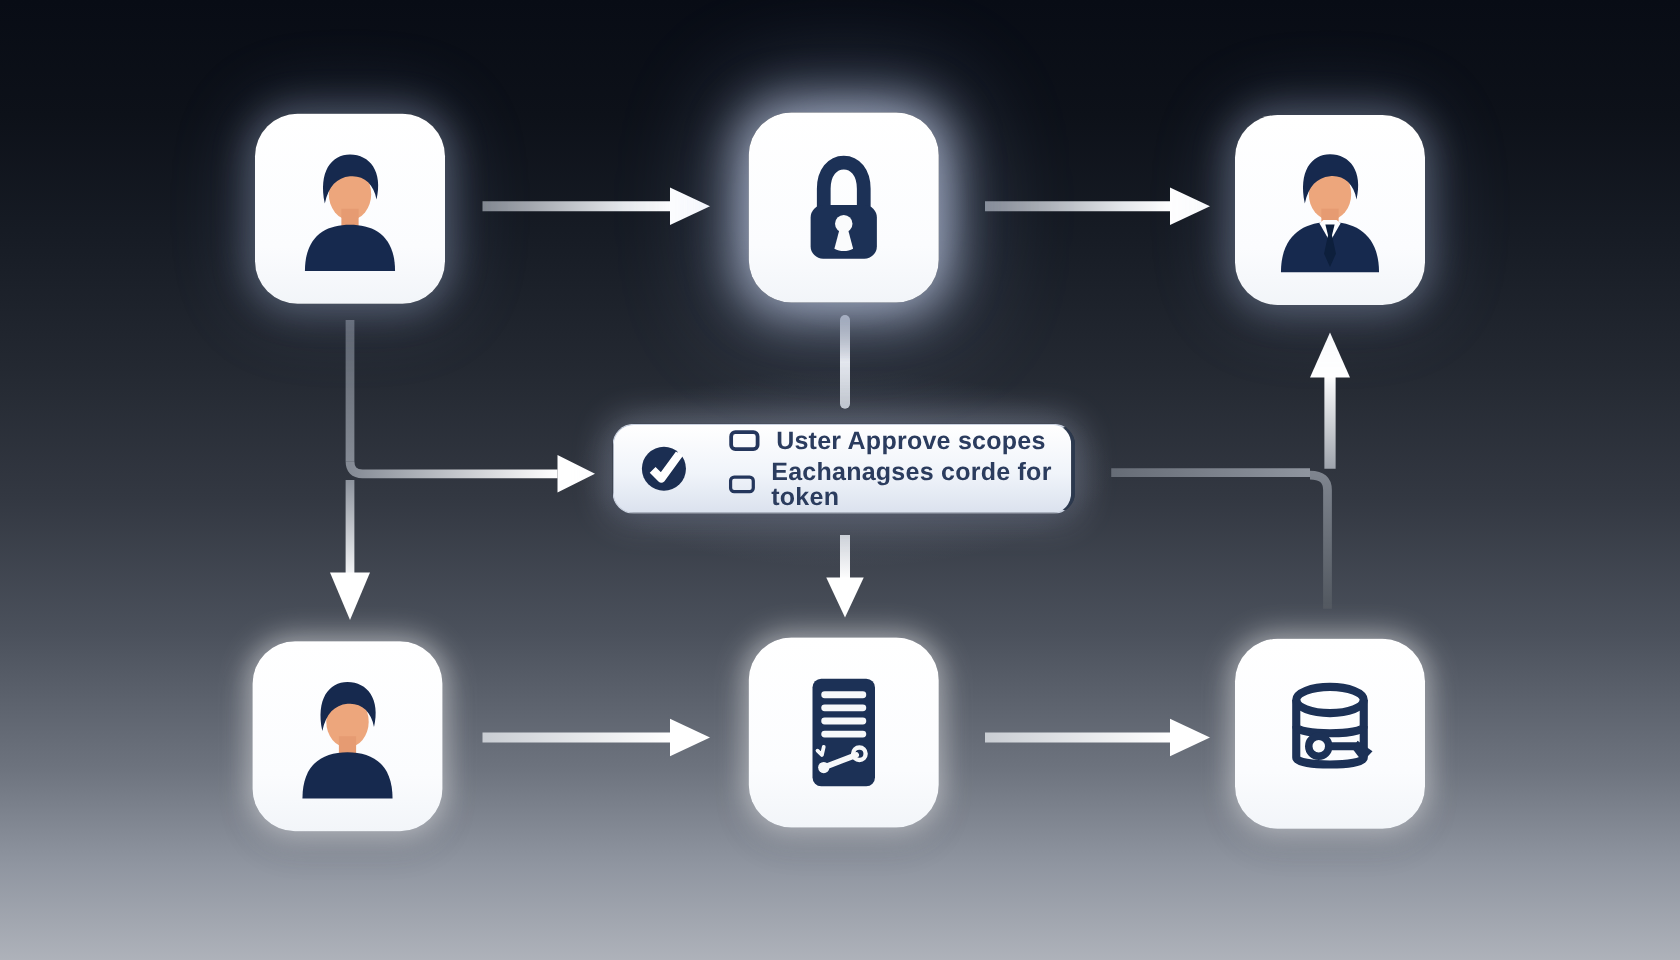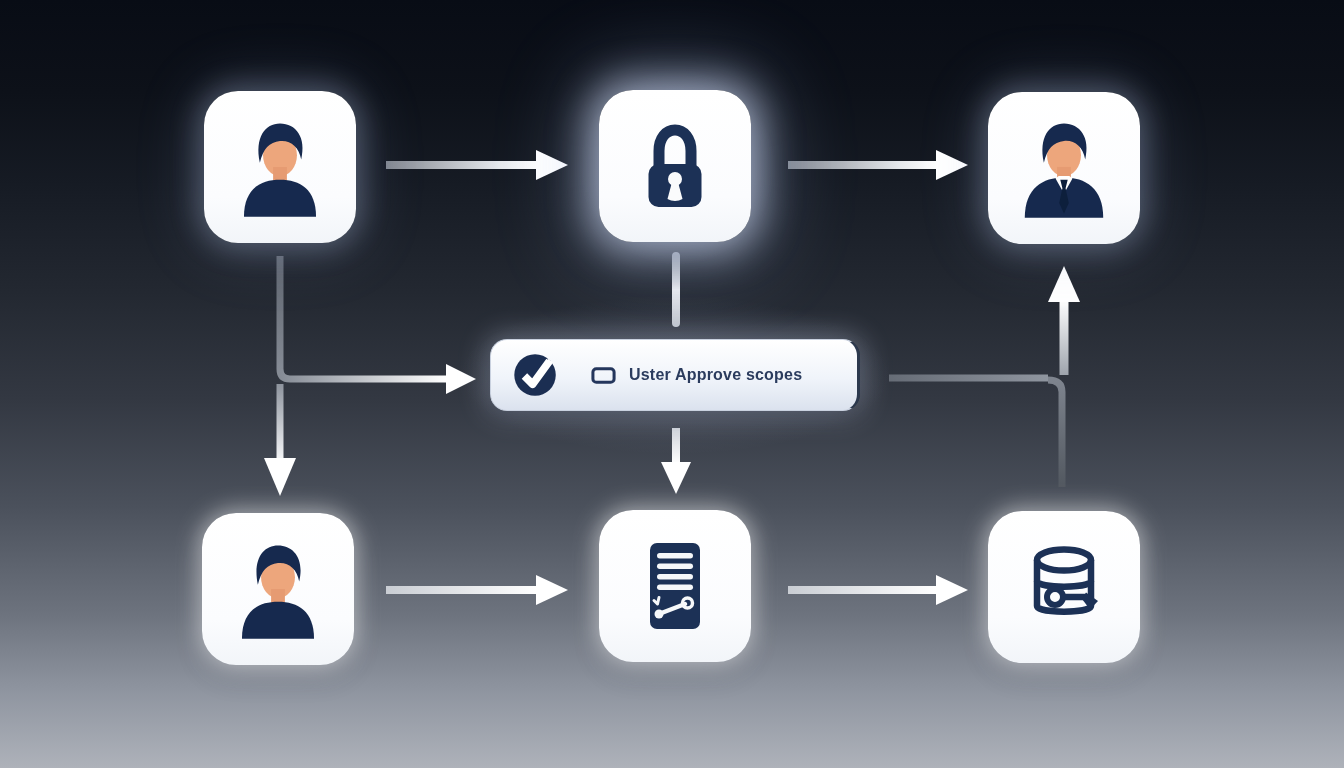--- a/index.html
+++ b/index.html
@@ -22,21 +22,21 @@
   .arrows{position:absolute;left:0;top:0;width:1344px;height:768px;}
   .banner{
     position:absolute;left:490px;top:339px;width:370px;height:72px;border-radius:17px;
     background:linear-gradient(180deg,#ffffff 0%,#f0f4fa 55%,#dbe2ee 100%);
     border:1px solid #c9d1df;border-right:3px solid #2c394e;
     box-shadow:0 0 26px 6px rgba(205,215,240,0.30),0 5px 14px rgba(18,24,36,0.35);
     display:flex;align-items:center;box-sizing:border-box;padding-left:18px;
   }
   .banner-list{display:flex;flex-direction:column;gap:5px;margin-left:28px;}
   .banner-row{display:flex;align-items:center;gap:13px;}
-  .banner-text{font-size:16px;font-weight:700;color:#2b3c5e;letter-spacing:0.2px;line-height:1;}
+  .banner-text{font-size:20px;font-weight:700;color:#2b3c5e;letter-spacing:0.2px;line-height:1;}
 </style>
 </head>
 <body>
 
 <div class="stage">
 
   <svg class="arrows" width="1344" height="768" viewBox="0 0 1344 768">
     <defs>
       <linearGradient id="g1" gradientUnits="userSpaceOnUse" x1="386" y1="0" x2="536" y2="0">
         <stop offset="0" stop-color="#81868f"></stop>
@@ -163,20 +163,26 @@
       <circle cx="27" cy="28" r="21.5" fill="#1b2e52"></circle>
       <path d="M16 29 L24.5 37.5 L42 13.5" fill="none" stroke="#ffffff" stroke-width="8" stroke-linejoin="round"></path>
       <polygon points="40,10.5 45.5,15 41.5,19.5" fill="#ffffff"></polygon>
     </svg>
     <div class="banner-list">
       <div class="banner-row">
         <svg width="25" height="17" viewBox="0 0 26 18">
           <rect x="1.8" y="1.8" width="22.4" height="14.4" rx="3.6" fill="none" stroke="#24365c" stroke-width="3.2"></rect>
         </svg>
         <span class="banner-text">Uster Approve scopes</span>
+      </div>
+      <div class="banner-row">
+        <svg width="25" height="17" viewBox="0 0 26 18">
+          <rect x="1.8" y="1.8" width="22.4" height="14.4" rx="3.6" fill="none" stroke="#24365c" stroke-width="3.2"></rect>
+        </svg>
+        <span class="banner-text">Eachanagses corde for token</span>
       </div>
     </div>
   </div>
 
   <div class="node glow-bottom" style="left:202px;top:513px;">
     <svg width="106" height="106" viewBox="0 0 100 100">
       <ellipse cx="50" cy="39" rx="16" ry="19.5" fill="#eda67c"></ellipse>
       <path d="M31 46 C26 22 36 9 50 9 C65 9 75 22 70 43 C68 31 60 24.5 50 25.5 C40 26.5 34 33 31 46 Z" fill="#16294e"></path>
       <rect x="43.5" y="50" width="13" height="15" fill="#e69b72"></rect>
       <path d="M16 97 C16 71 31 62 50 62 C69 62 84 71 84 97 Z" fill="#16294e"></path>

